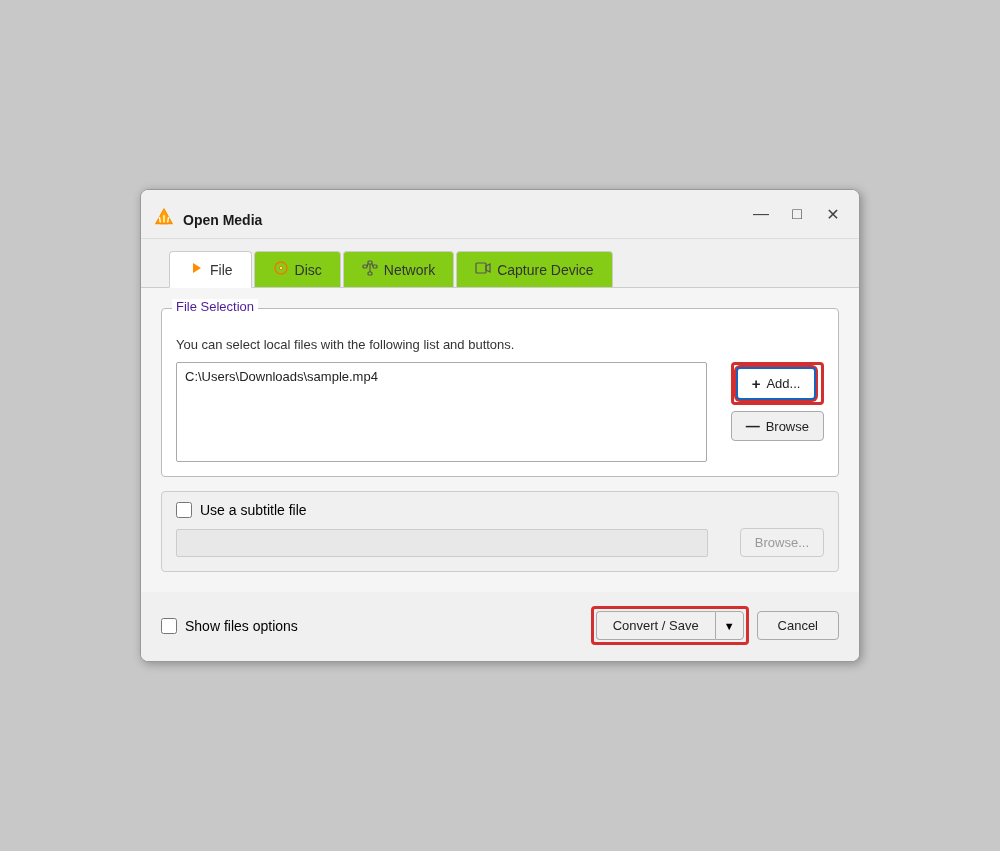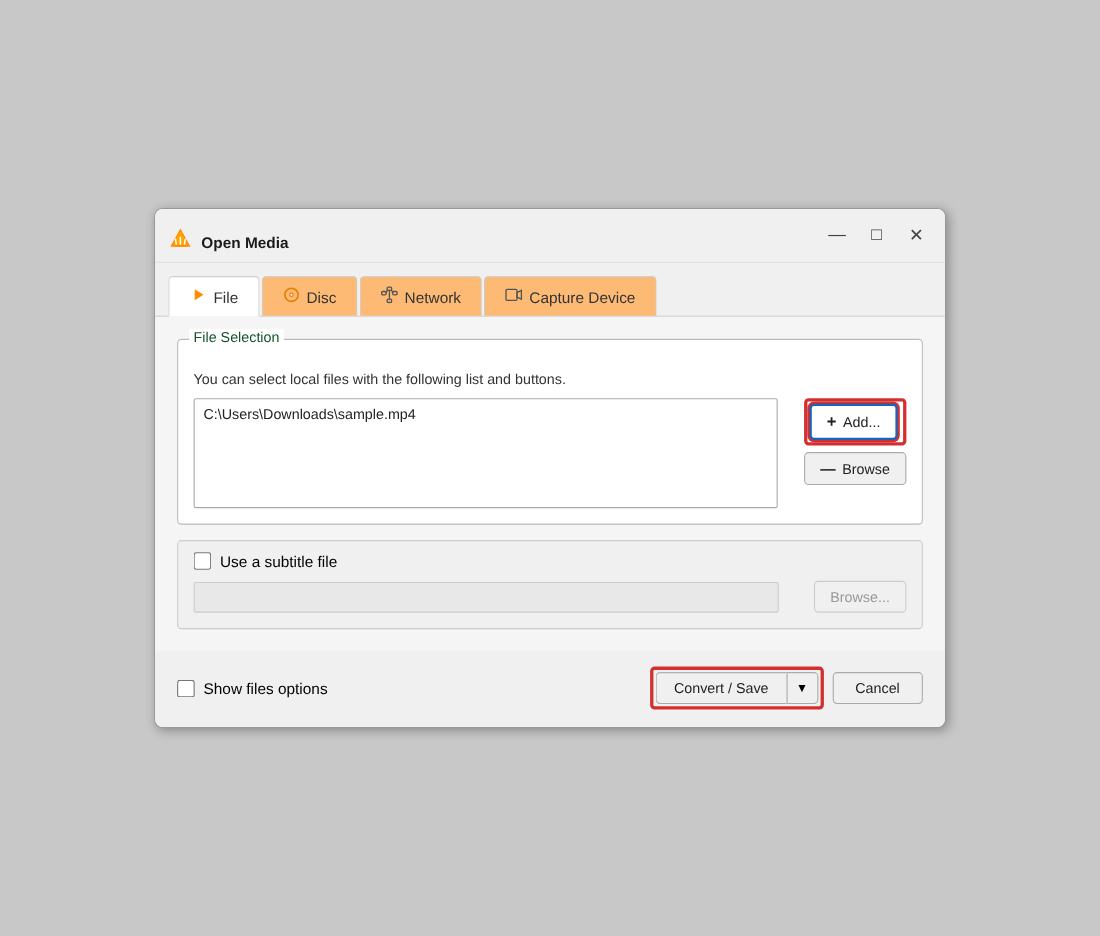--- a/index.html
+++ b/index.html
@@ -64,31 +64,31 @@
       display: flex;
       align-items: center;
       justify-content: center;
       border-radius: 4px;
     }
 
     
     .tabs {
       display: flex;
       background: #f0f0f0;
-      padding: 12px 12px 0;
+      padding: 12px 28px 0;
       gap: 2px;
       border-bottom: 1px solid #ccc;
     }
 
     .tab {
       display: flex;
       align-items: center;
       gap: 6px;
       padding: 8px 18px;
-      background: #fdba74;
+      background: #84cc16;
       border: 1px solid #ccc;
       border-bottom: none;
       border-radius: 4px 4px 0 0;
       cursor: pointer;
       font-size: 14px;
       color: #333;
     }
 
     .tab.active {
       background: #ffffff;
@@ -114,21 +114,21 @@
       position: relative;
     }
 
     .group-label {
       position: absolute;
       top: -10px;
       left: 10px;
       background: #fff;
       padding: 0 4px;
       font-size: 13px;
-      color: #14532d;
+      color: #4c1d95;
       font-weight: normal;
     }
 
     .group-desc {
       font-size: 13px;
       color: #333;
       margin-bottom: 10px;
       margin-top: 16px;
     }
 

